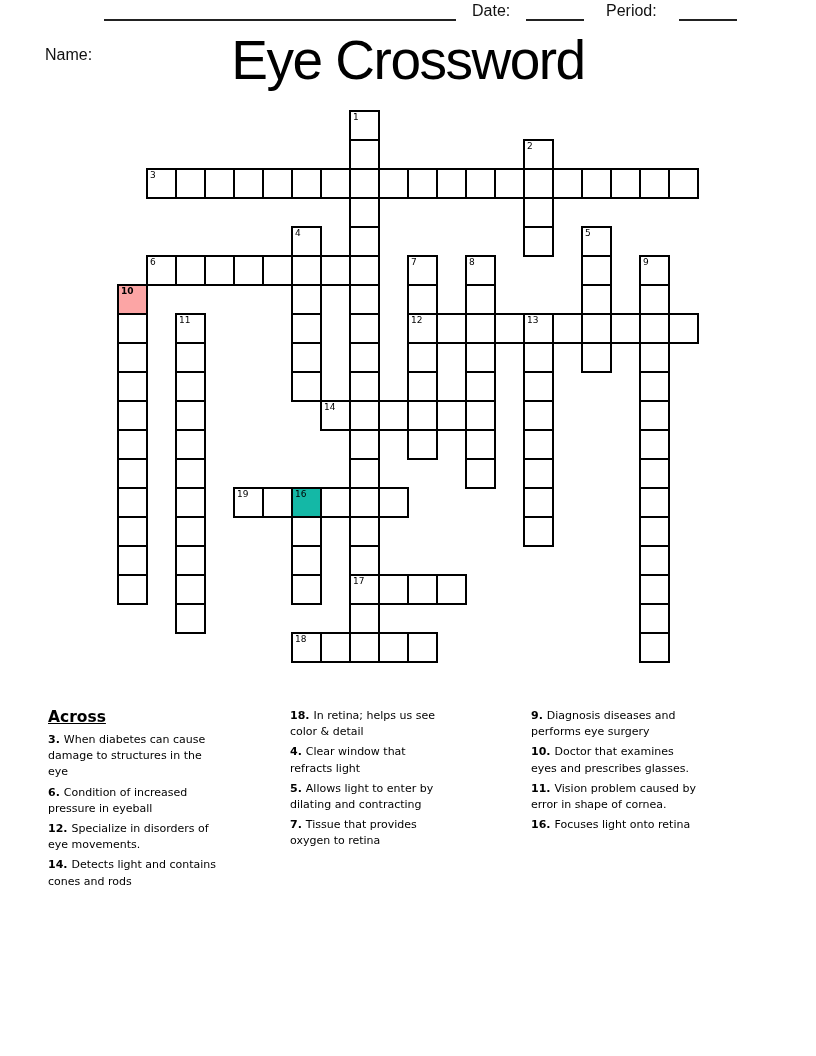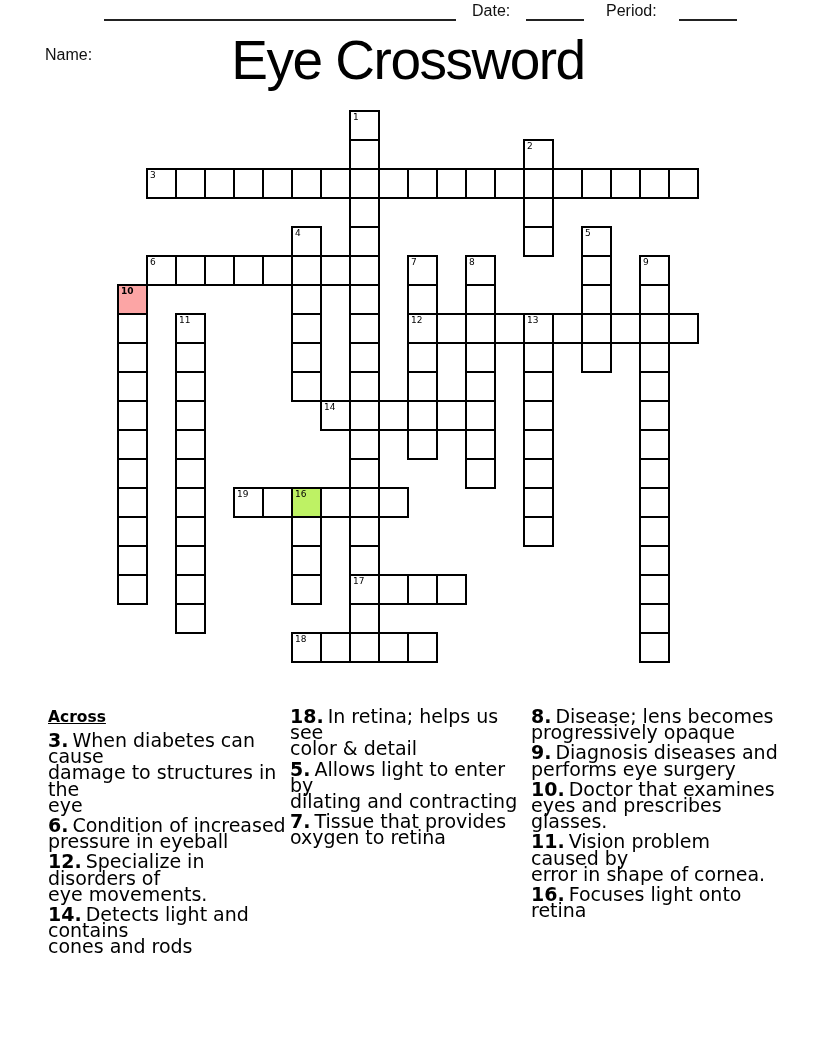--- a/index.html
+++ b/index.html
@@ -24,21 +24,21 @@
         border:2px solid #000;background:#fff;}
   .cellnum{position:absolute;top:0px;left:2px;font-family:"DejaVu Sans",sans-serif;
            font-size:9px;line-height:11px;color:#000;}
   
   .clue-col{position:absolute;top:708px;}
   #clues-col-1{left:48px;width:238px;}
   #clues-col-2{left:290px;width:238px;}
   #clues-col-3{left:531px;width:248px;}
   .clue-heading{font-family:"DejaVu Sans",sans-serif;font-size:15.5px;font-weight:bold;
                 text-decoration:underline;margin:0 0 5px 0;line-height:19px;}
-  .clue{margin:0 0 4px 0;font-family:"DejaVu Sans",sans-serif;font-size:19px;
+  .clue{margin:0 0 4px 0;font-family:"DejaVu Sans",sans-serif;font-size:11px;
         line-height:16.2px;}
   .clue b{font-weight:bold;margin-right:4px;}
   .clue .t{white-space:pre-line;}
 </style>
 </head>
 <body>
 
 <div class="page">
 
   <span class="hdr-label" id="name-label">Name:</span>
@@ -202,21 +202,21 @@
       <div class="cell" style="left: 523px; top: 516px; border-color: rgb(0, 0, 0); background: rgb(255, 255, 255);"></div>
       <div class="cell" style="left: 320px; top: 400px; border-color: rgb(0, 0, 0); background: rgb(255, 255, 255);">
         <span class="cellnum">14</span>
       </div>
       <div class="cell" style="left: 378px; top: 400px; border-color: rgb(0, 0, 0); background: rgb(255, 255, 255);"></div>
       <div class="cell" style="left: 436px; top: 400px; border-color: rgb(0, 0, 0); background: rgb(255, 255, 255);"></div>
       <div class="cell" style="left: 233px; top: 487px; border-color: rgb(0, 0, 0); background: rgb(255, 255, 255);">
         <span class="cellnum">19</span>
       </div>
       <div class="cell" style="left: 262px; top: 487px; border-color: rgb(0, 0, 0); background: rgb(255, 255, 255);"></div>
-      <div class="cell" style="left: 291px; top: 487px; border-color: rgb(0, 0, 0); background: #bef264;">
+      <div class="cell" style="left: 291px; top: 487px; border-color: rgb(0, 0, 0); background: #14b8a6;">
         <span class="cellnum">16</span>
       </div>
       <div class="cell" style="left: 320px; top: 487px; border-color: rgb(0, 0, 0); background: rgb(255, 255, 255);"></div>
       <div class="cell" style="left: 378px; top: 487px; border-color: rgb(0, 0, 0); background: rgb(255, 255, 255);"></div>
       <div class="cell" style="left: 291px; top: 516px; border-color: rgb(0, 0, 0); background: rgb(255, 255, 255);"></div>
       <div class="cell" style="left: 291px; top: 545px; border-color: rgb(0, 0, 0); background: rgb(255, 255, 255);"></div>
       <div class="cell" style="left: 291px; top: 574px; border-color: rgb(0, 0, 0); background: rgb(255, 255, 255);"></div>
       <div class="cell" style="left: 378px; top: 574px; border-color: rgb(0, 0, 0); background: rgb(255, 255, 255);"></div>
       <div class="cell" style="left: 407px; top: 574px; border-color: rgb(0, 0, 0); background: rgb(255, 255, 255);"></div>
       <div class="cell" style="left: 436px; top: 574px; border-color: rgb(0, 0, 0); background: rgb(255, 255, 255);"></div>
@@ -236,28 +236,28 @@
       <p class="clue"><b>6.</b><span class="t">Condition of increased
 pressure in eyeball</span></p>
       <p class="clue"><b>12.</b><span class="t">Specialize in disorders of
 eye movements.</span></p>
       <p class="clue"><b>14.</b><span class="t">Detects light and contains
 cones and rods</span></p>
     </div>
   <div class="clue-col" id="clues-col-2">
       <p class="clue"><b>18.</b><span class="t">In retina; helps us see
 color &amp; detail</span></p>
+      <p class="clue"><b>4.</b><span class="t">Clear window that
+refracts light</span></p>
       <p class="clue"><b>5.</b><span class="t">Allows light to enter by
 dilating and contracting</span></p>
       <p class="clue"><b>7.</b><span class="t">Tissue that provides
 oxygen to retina</span></p>
     </div>
   <div class="clue-col" id="clues-col-3">
-      <p class="clue"><b>8.</b><span class="t">Disease; lens becomes
-progressively opaque</span></p>
       <p class="clue"><b>9.</b><span class="t">Diagnosis diseases and
 performs eye surgery</span></p>
       <p class="clue"><b>10.</b><span class="t">Doctor that examines
 eyes and prescribes glasses.</span></p>
       <p class="clue"><b>11.</b><span class="t">Vision problem caused by
 error in shape of cornea.</span></p>
       <p class="clue"><b>16.</b><span class="t">Focuses light onto retina</span></p>
     </div>
 
 </div>

